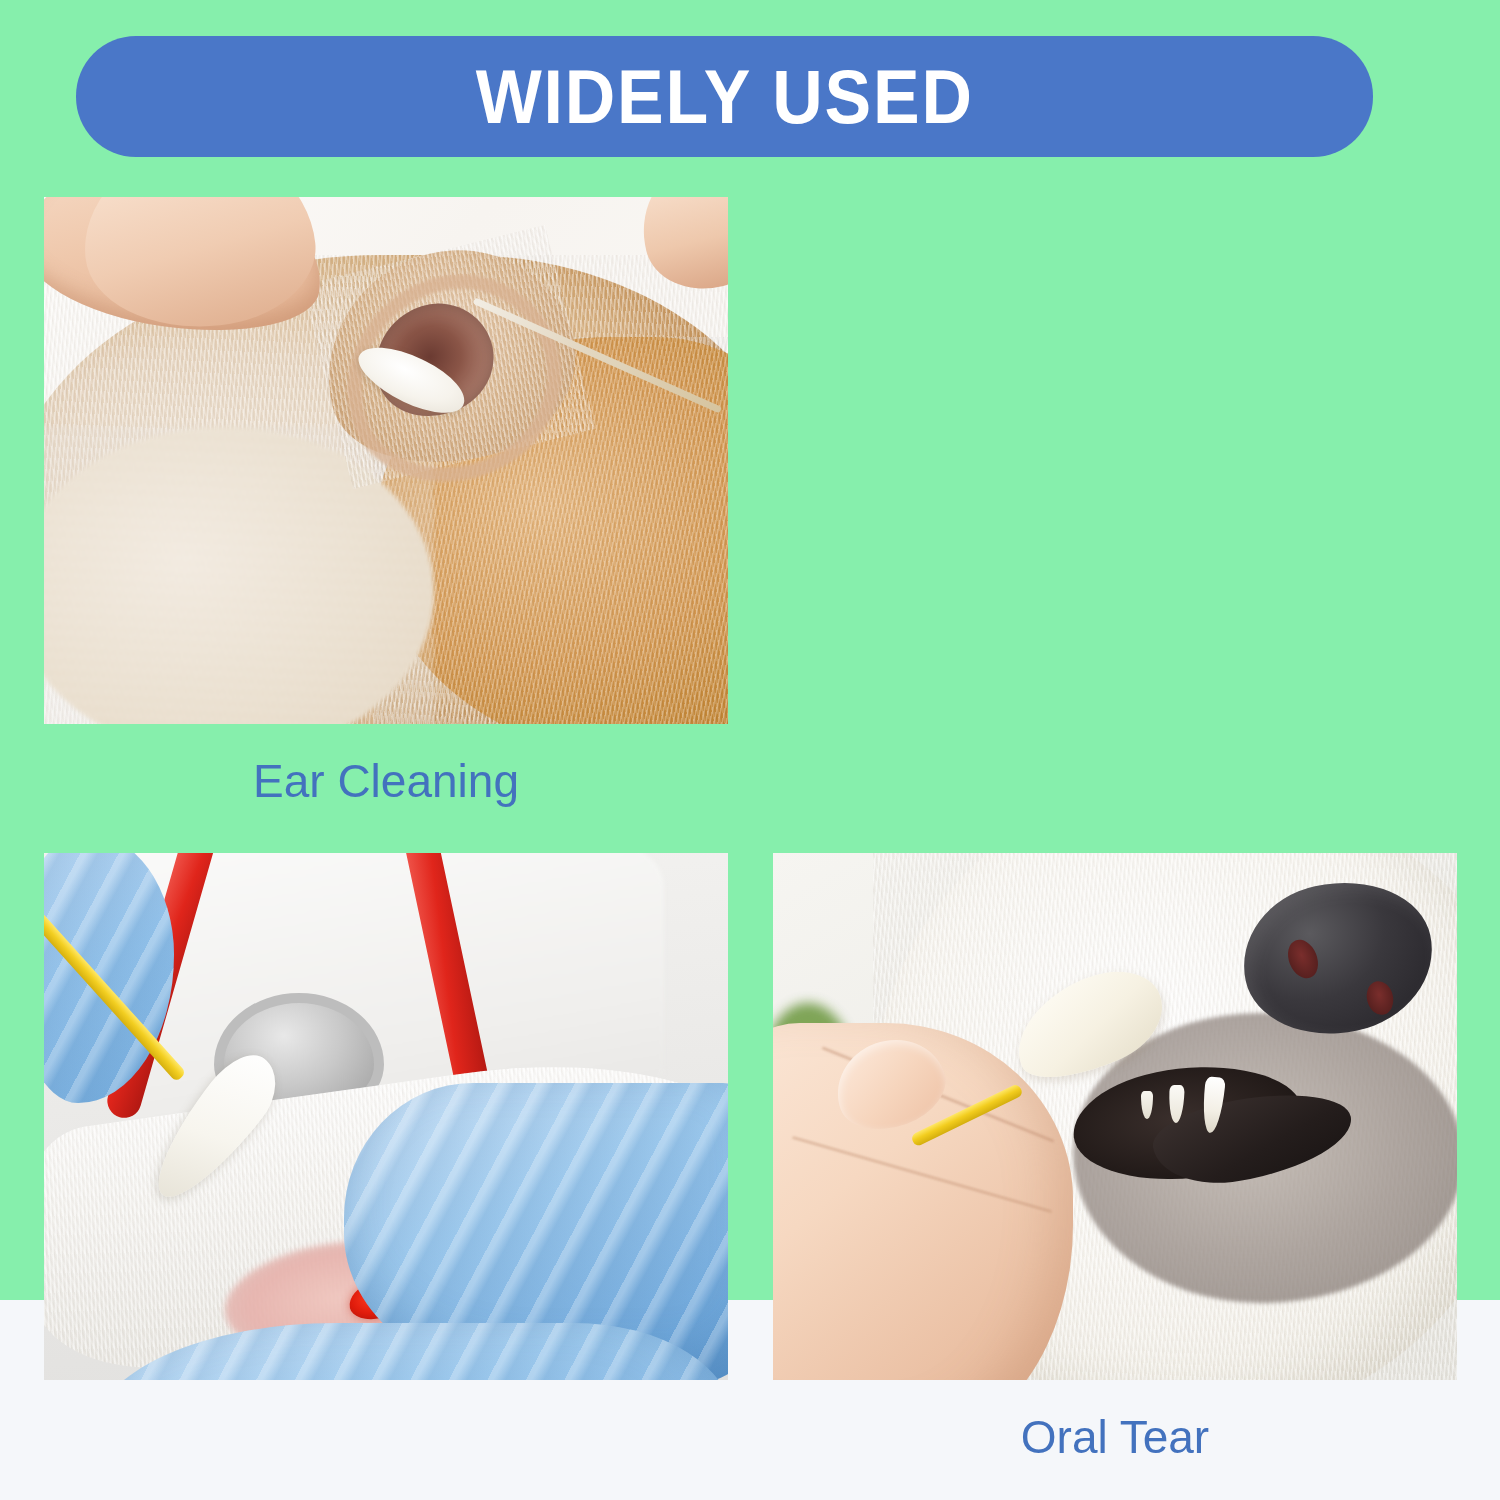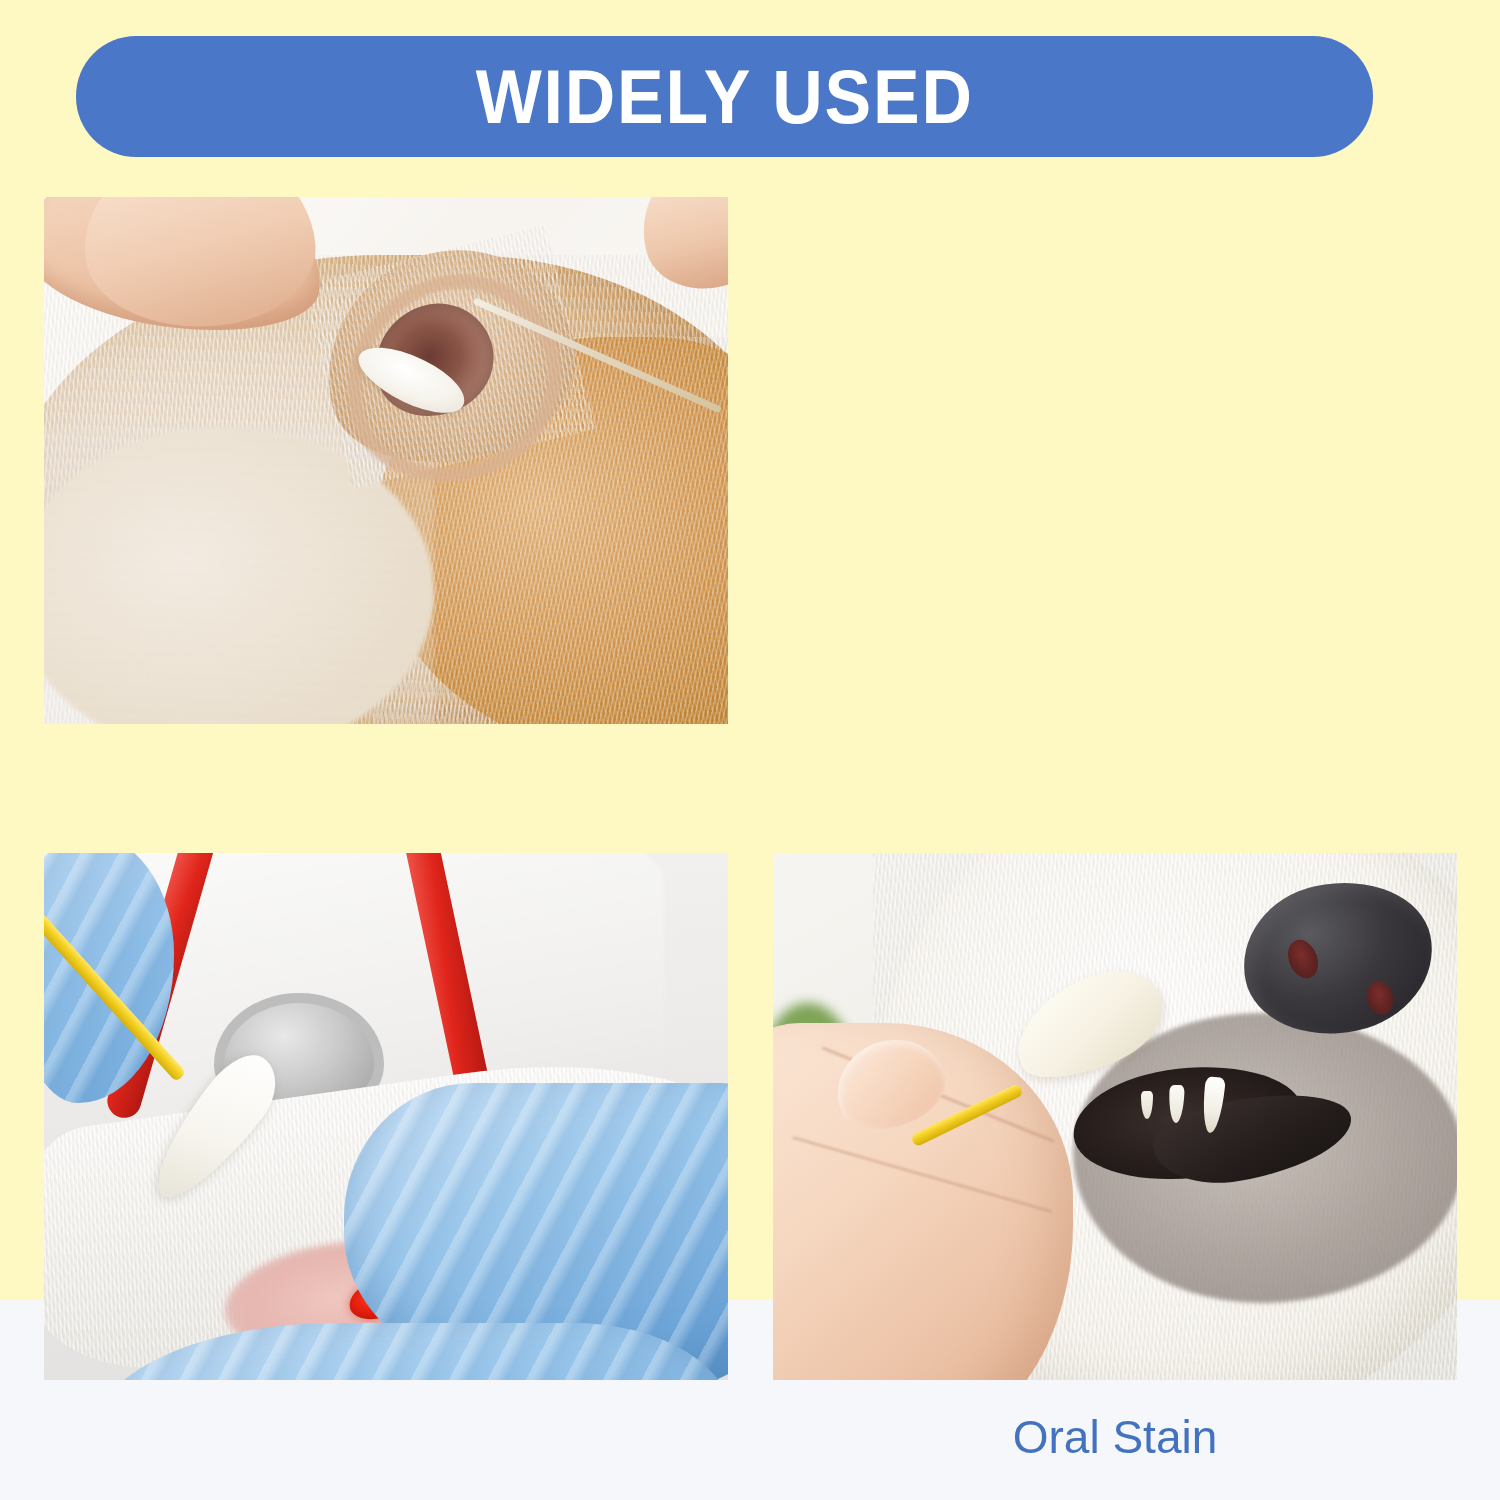--- a/index.html
+++ b/index.html
@@ -10,21 +10,21 @@
     width: 1500px;
     height: 1500px;
     background: #f5f7fa;
     font-family: "Liberation Sans", sans-serif;
     overflow: hidden;
   }
   #page {
     position: relative;
     width: 1500px;
     height: 1300px;
-    background: #fef9c3;
+    background: #86efac;
   }
 
   
   .banner {
     position: absolute;
     left: 76px;
     top: 36px;
     width: 1297px;
     height: 121px;
     background: #4a77c8;
@@ -503,20 +503,21 @@
             <div class="fur fine"></div>
           </div>
         <div class="layer ear-rim"></div>
         <div class="layer ear-canal"></div>
         <div class="layer finger-tl"></div>
         <div class="layer finger-tl2"></div>
         <div class="layer finger-tr"></div>
         <div class="layer swab-stick"></div>
         <div class="layer swab-tip"></div>
       </div>
+      <div class="caption">Ear Cleaning</div>
     </div>
 
 
     <div class="cell col-left row-bottom">
       <div class="photo p3">
         <div class="layer bg"></div>
         <div class="layer coat"></div>
         <div class="layer stetho-l"></div>
         <div class="layer stetho-r"></div>
         <div class="layer stetho-bell"></div>
@@ -556,17 +557,17 @@
         <div class="layer tooth-c"></div>
         <div class="layer tooth-b"></div>
         <div class="layer tooth-a"></div>
         <div class="layer hand"></div>
         <div class="layer finger-line1"></div>
         <div class="layer finger-line2"></div>
         <div class="layer fingernail"></div>
         <div class="layer swab-stick"></div>
         <div class="layer swab-tip"></div>
       </div>
-      <div class="caption">Oral Stain</div>
+      <div class="caption">Oral Tear</div>
     </div>
 
   </div>
 </div>
 
 </body></html>

